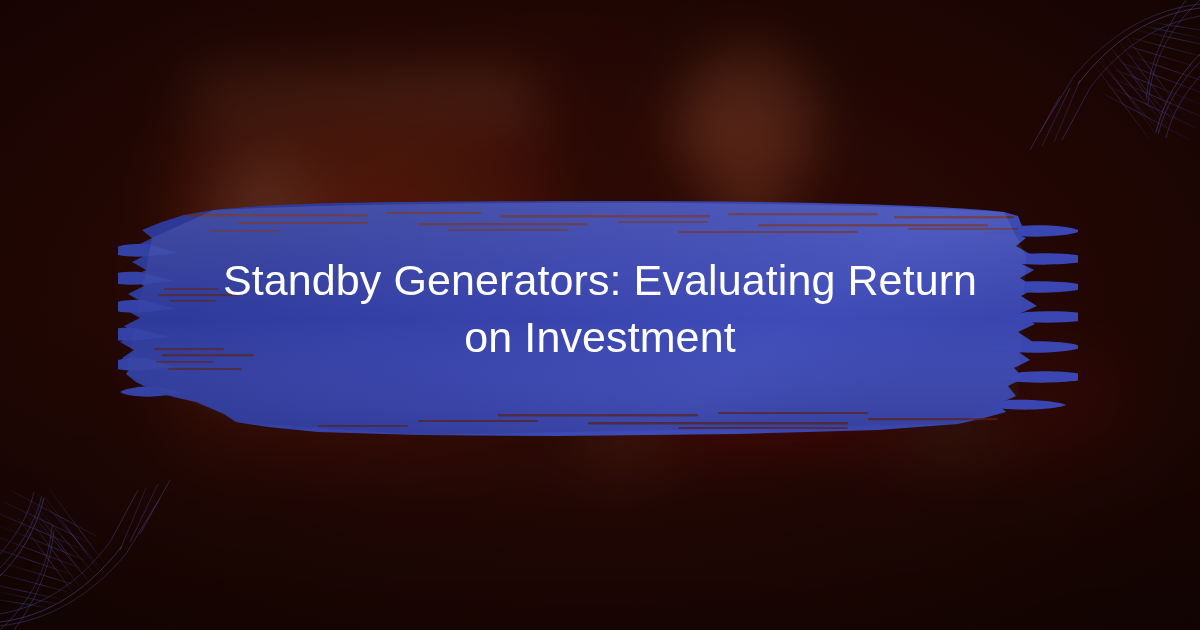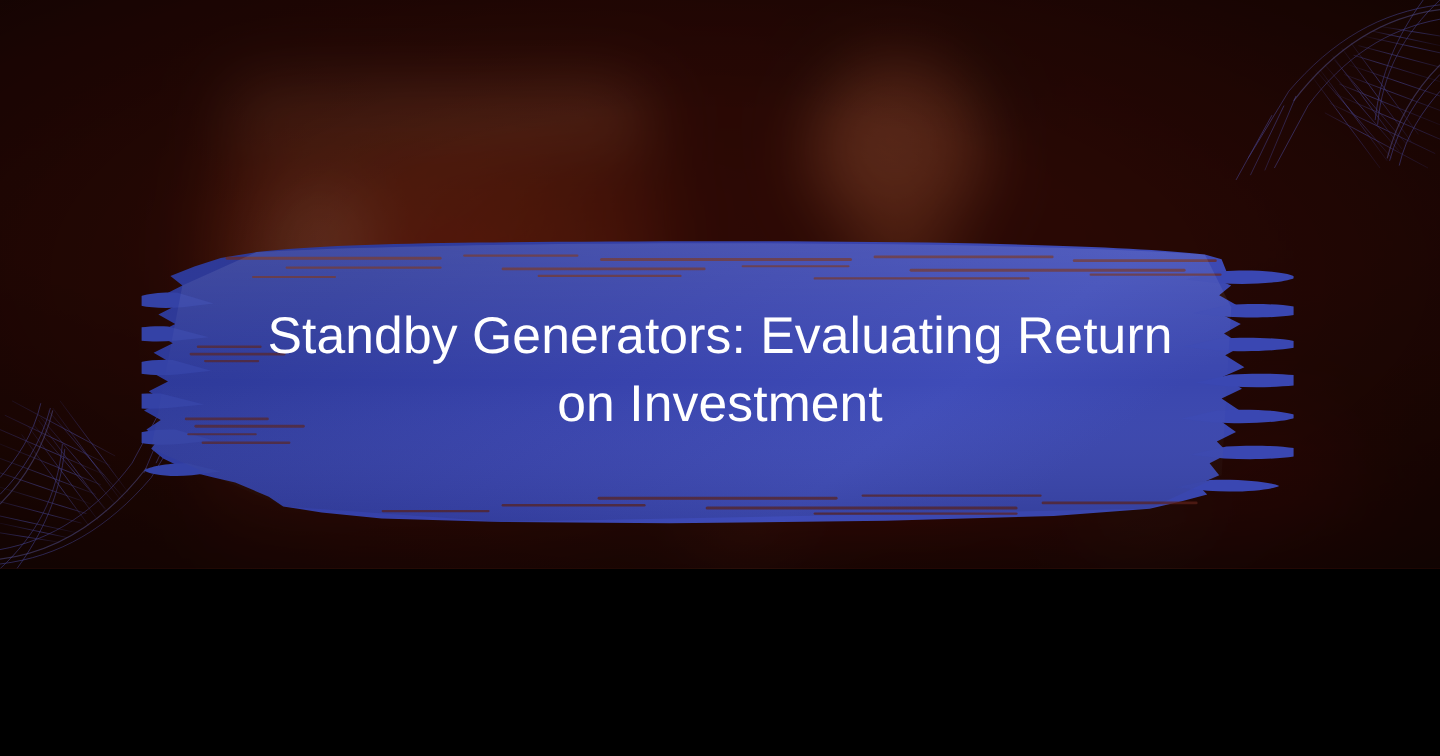--- a/index.html
+++ b/index.html
@@ -7,21 +7,21 @@
     padding: 0;
     background: #000;
   }
   body {
     font-family: "Liberation Sans", sans-serif;
   }
 
   .banner {
     position: relative;
     width: 1200px;
-    height: 474px;
+    height: 630px;
     overflow: hidden;
     background: #3d110a;
   }
 
   
   .photo-layer {
     position: absolute;
     inset: -60px;
     overflow: hidden;
     filter: blur(26px) saturate(115%);

